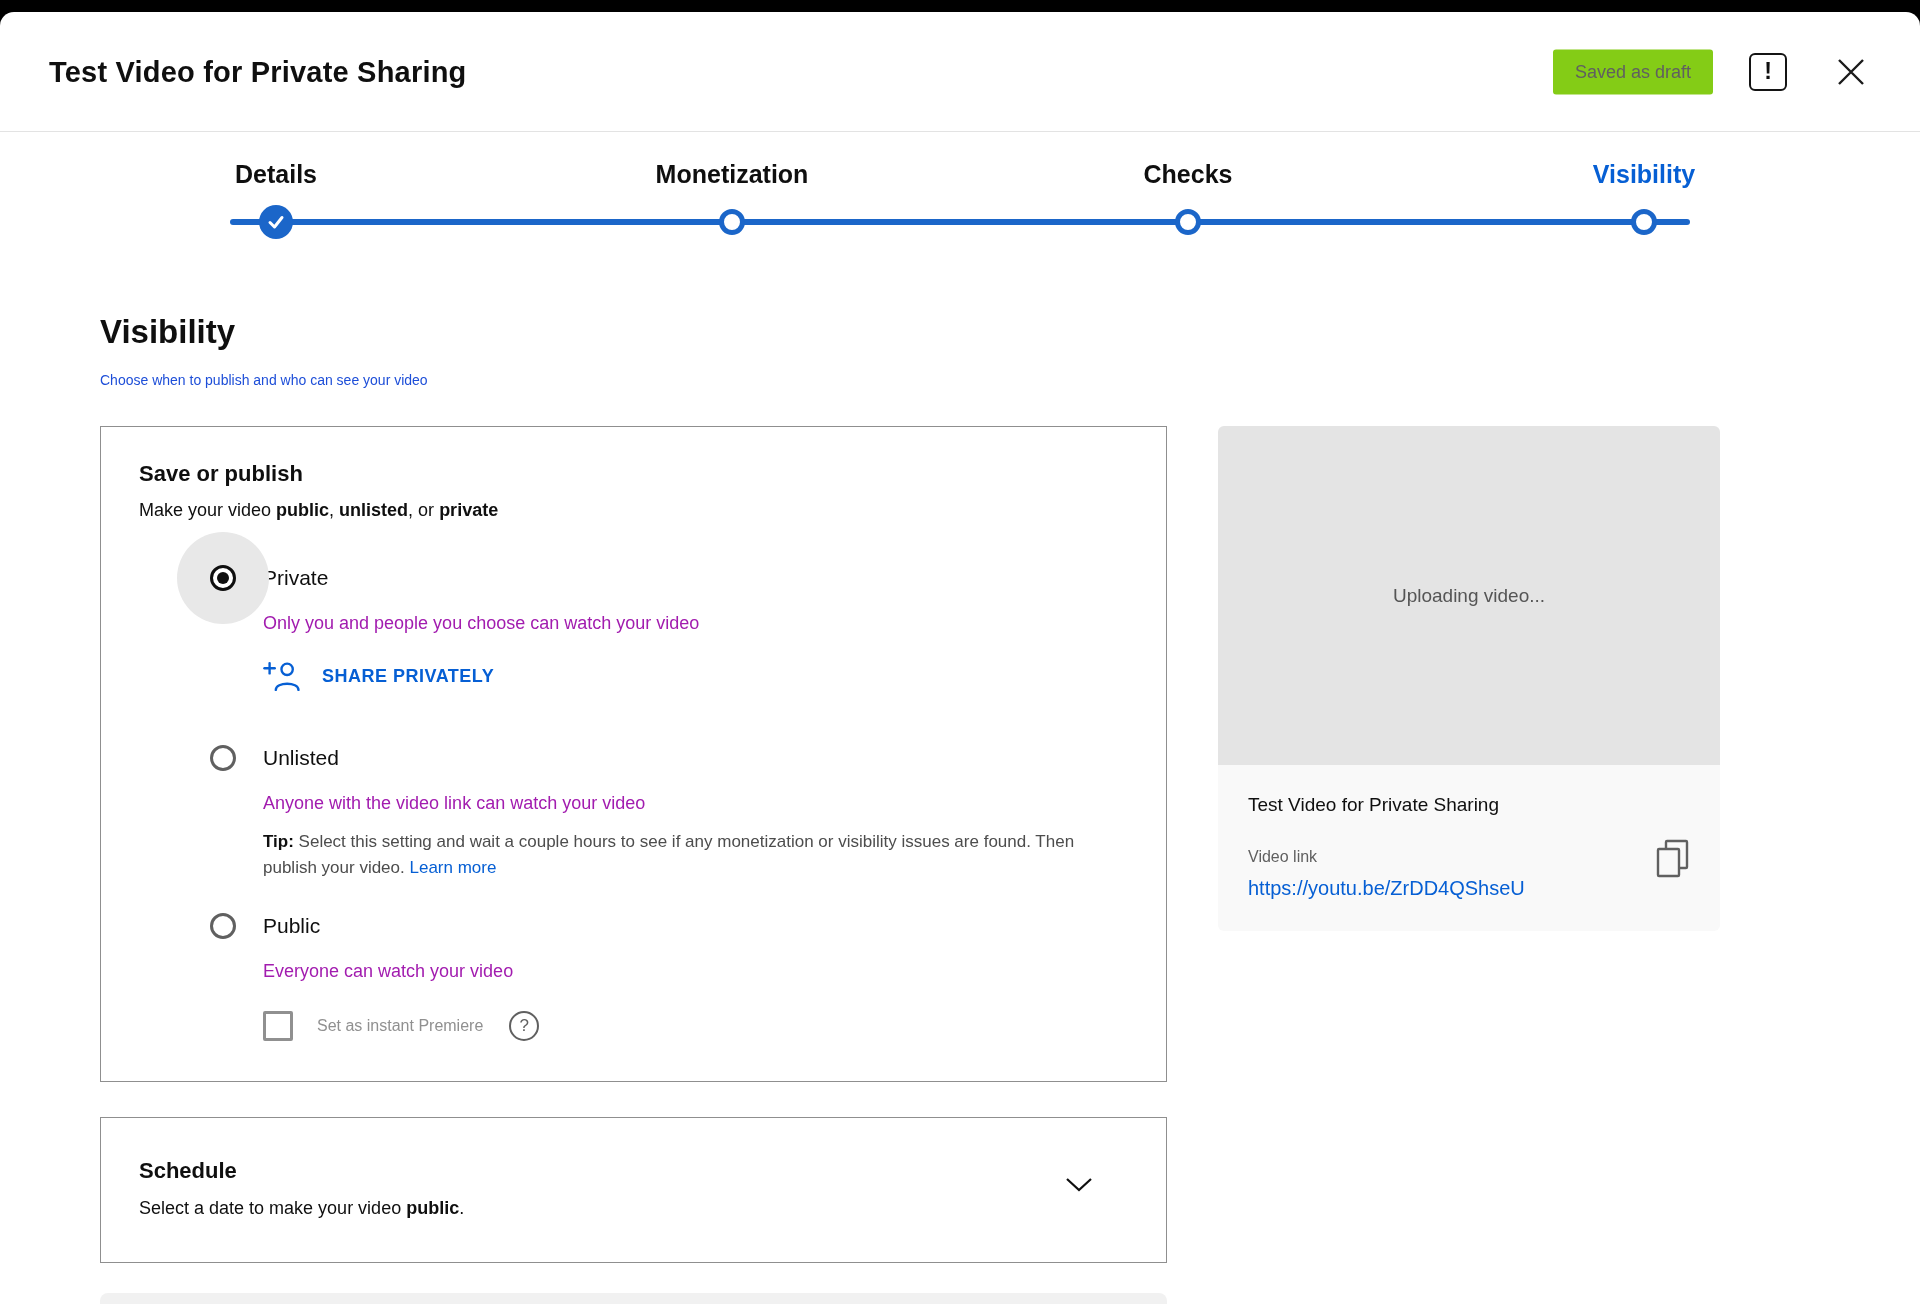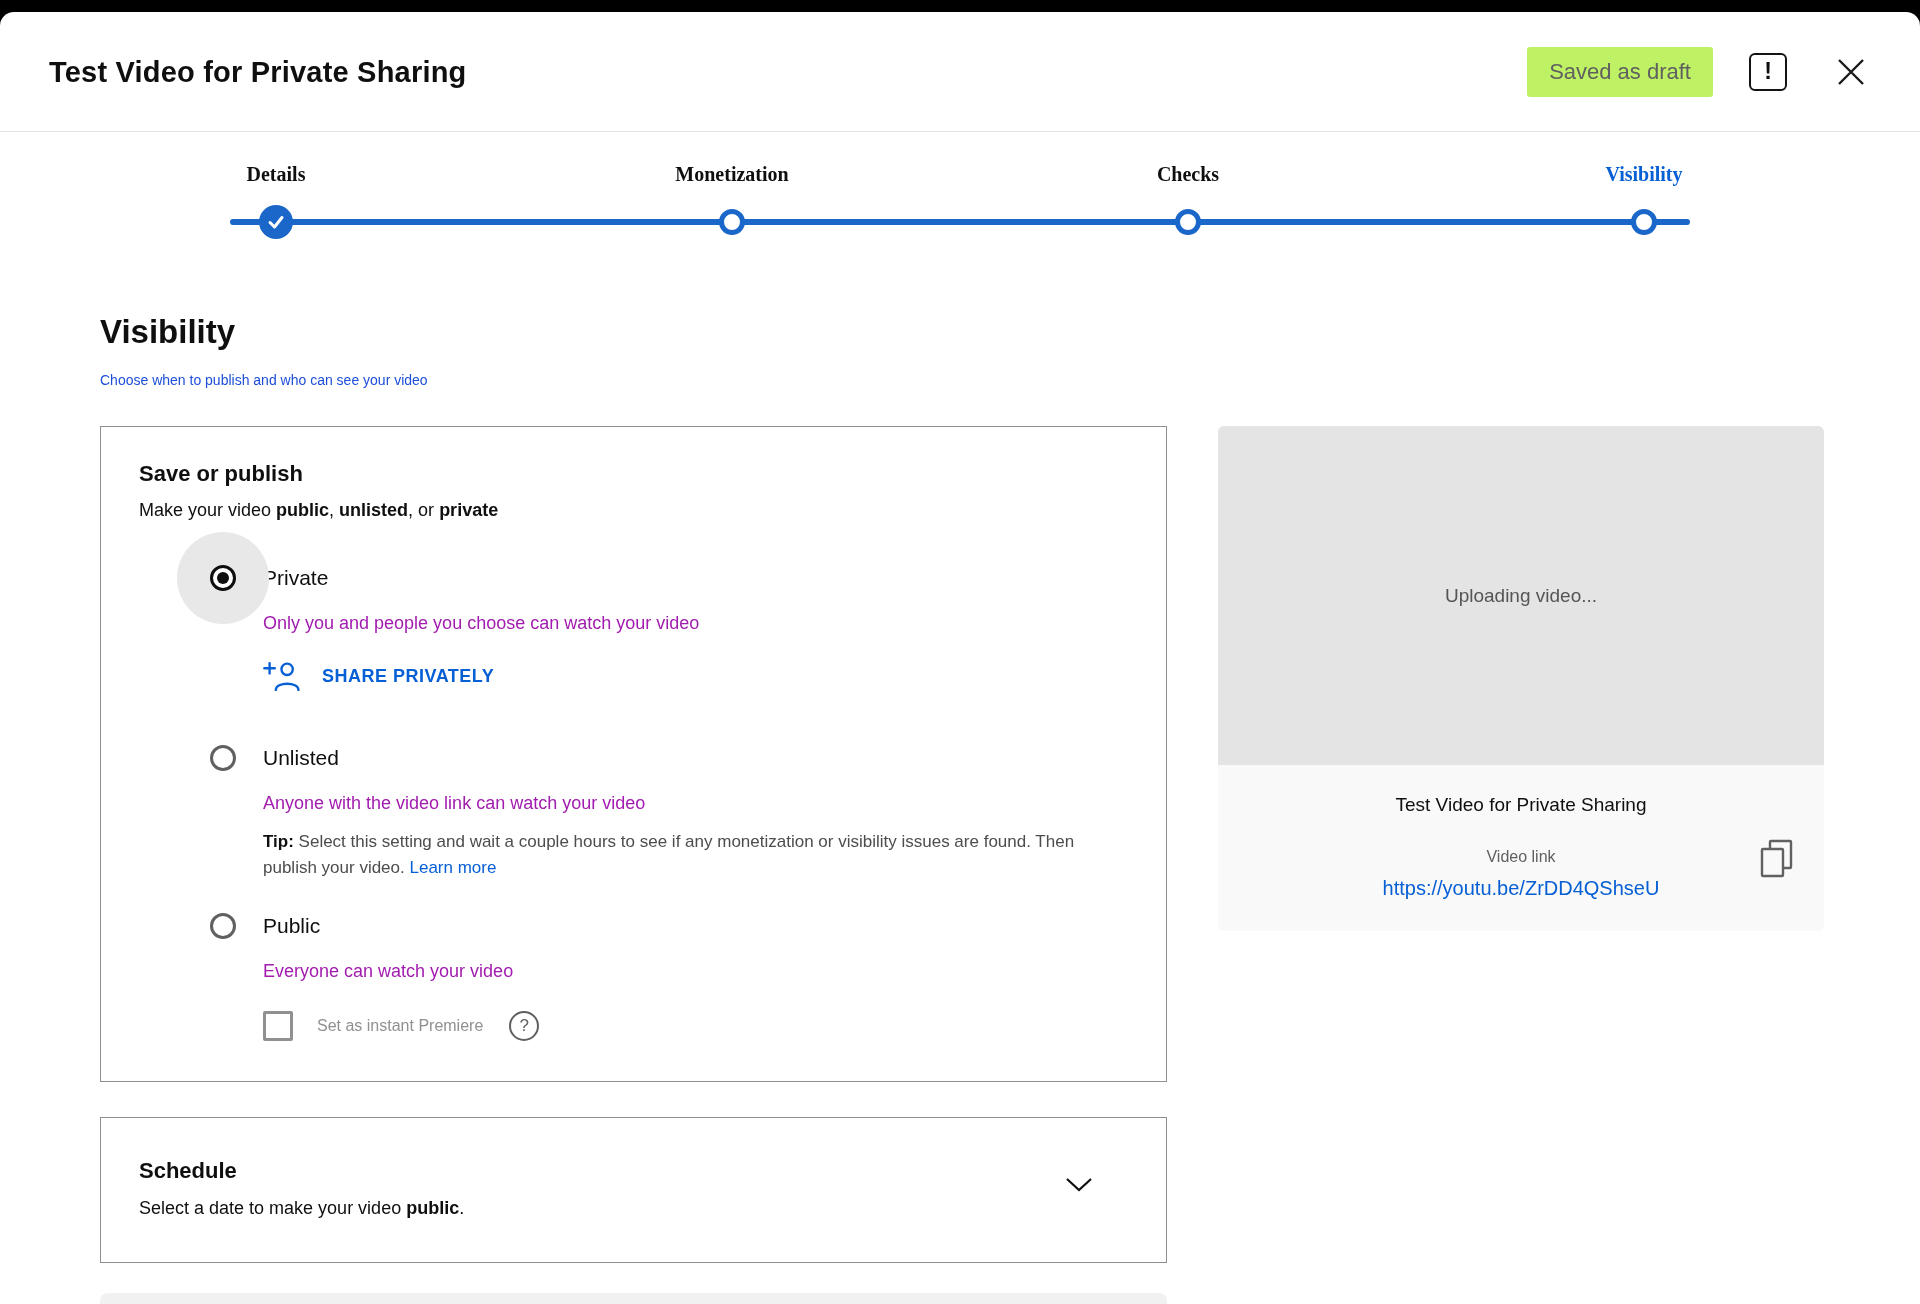--- a/index.html
+++ b/index.html
@@ -16,38 +16,38 @@
     position:absolute; top:12px; left:0;
     width:1920px; height:1292px;
     background:#fff;
     border-radius:14px 14px 0 0;
   }
   
   .header { position:absolute; top:0; left:0; right:0; height:120px; border-bottom:1px solid #e3e3e3; }
   .title { position:absolute; left:49px; top:50%; transform:translateY(-50%); font-size:29px; font-weight:bold; letter-spacing:0.2px; }
   .draft-badge {
     position:absolute; right:207px; top:50%; transform:translateY(-50%);
-    background:#bef264; color:#606060; font-size:22px;
+    background:#84cc16; color:#606060; font-size:18px;
     padding:12px 22px; border-radius:3px; white-space:nowrap;
   }
   button { background:none; border:none; padding:0; margin:0; font:inherit; cursor:pointer; color:inherit; }
   .feedback-btn {
     position:absolute; right:133px; top:50%; transform:translateY(-50%);
     width:38px; height:38px; border:2.5px solid #141414; border-radius:6px;
     display:flex; align-items:center; justify-content:center;
   }
   .feedback-glyph { font-size:23px; font-weight:bold; line-height:1; }
   .close-btn { position:absolute; right:50px; top:50%; transform:translateY(-50%); width:38px; height:38px; }
 
   
   .stepper { position:absolute; top:147px; left:48px; width:1824px; height:112px; }
   .stepper-line { position:absolute; top:60px; left:182px; width:1460px; height:6px; background:#1b66c9; border-radius:3px; }
   .steps { display:flex; position:relative; }
   .step { flex:1; text-align:center; }
-  .step-label { font-size:20px; font-weight:bold; height:30px; line-height:30px;font-family:Liberation Serif, serif; }
+  .step-label { font-size:25px; font-weight:bold; height:30px; line-height:30px; }
   .step-label.gray { color:#909090; }
   .step-label.blue { color:#065fd4; }
   .step-circle-wrap { margin-top:15px; height:36px; display:flex; justify-content:center; align-items:center; position:relative; z-index:2; }
   .circle { width:26px; height:26px; border-radius:50%; background:#fff; border:5px solid #1b66c9; }
   .circle.gray { border-color:#9a9a9a; }
   .circle.done { width:34px; height:34px; border:none; background:#1b66c9; display:flex; align-items:center; justify-content:center; }
 
   
   .page-head { position:absolute; top:301px; left:100px; }
   .page-head h1 { margin:0; font-size:33px; line-height:38px; font-weight:bold; }
@@ -80,21 +80,21 @@
   .help-circle { margin-left:26px; width:30px; height:30px; border:2px solid #606060; border-radius:50%; display:flex; align-items:center; justify-content:center; font-size:17px; color:#606060; }
 
   .card.schedule { top:1105px; height:146px; padding:40px 38px 0 38px; }
   .sched-title { font-size:22px; font-weight:bold; line-height:26px; }
   .sched-sub { margin-top:12px; font-size:18px; line-height:24px; }
   .chevron-btn { position:absolute; right:72px; top:58px; width:30px; height:18px; }
 
   .partial-card { position:absolute; left:100px; top:1281px; width:1067px; height:11px; background:#f1f1f1; border-radius:8px 8px 0 0; }
 
   
-  .preview { position:absolute; left:1218px; top:414px; width:606px; border-radius:6px;text-align:center; }
+  .preview { position:absolute; left:1218px; top:414px; width:502px; border-radius:6px; }
   .thumb {
     height:339px; background:#e4e4e4; border-radius:6px 6px 0 0;
     display:flex; align-items:center; justify-content:center;
     font-size:19px; color:#555;
   }
   .preview-info { position:relative; height:166px; background:#f9f9f9; border-radius:0 0 6px 6px; padding:28px 30px; }
   .preview-title { font-size:19px; line-height:24px; color:#0f0f0f; }
   .preview-link-label { margin-top:30px; font-size:16px; line-height:20px; color:#606060; }
   .preview-url { margin-top:8px; font-size:20px; line-height:26px; }
   .copy-btn { position:absolute; right:26px; top:72px; width:42px; height:42px; }

